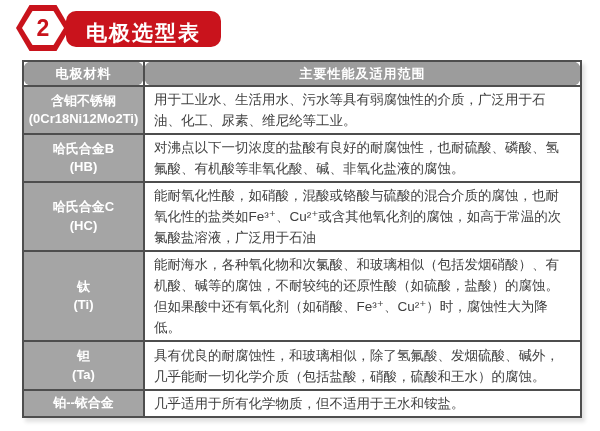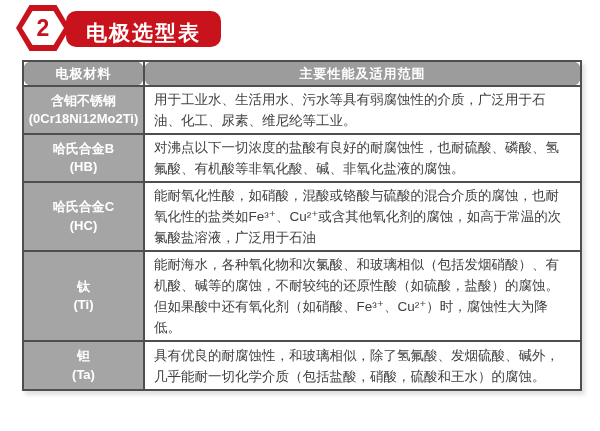--- a/index.html
+++ b/index.html
@@ -124,14 +124,21 @@
       </td>
       <td class="desc">能耐海水，各种氧化物和次氯酸、和玻璃相似（包括发烟硝酸）、有机酸、碱等的腐蚀，不耐较纯的还原性酸（如硫酸，盐酸）的腐蚀。但如果酸中还有氧化剂（如硝酸、Fe³⁺、Cu²⁺）时，腐蚀性大为降低。</td>
     </tr>
     <tr class="r5">
       <td class="mat">
         <span class="mat-name">钽</span>
         <span class="mat-code">(Ta)</span>
       </td>
       <td class="desc">具有优良的耐腐蚀性，和玻璃相似，除了氢氟酸、发烟硫酸、碱外，几乎能耐一切化学介质（包括盐酸，硝酸，硫酸和王水）的腐蚀。</td>
     </tr>
+    <tr class="r7">
+      <td class="mat">
+        <span class="mat-name">铂--铱合金</span>
+
+      </td>
+      <td class="desc">几乎适用于所有化学物质，但不适用于王水和铵盐。</td>
+    </tr>
   </tbody>
 </table>
 
 </body></html>

